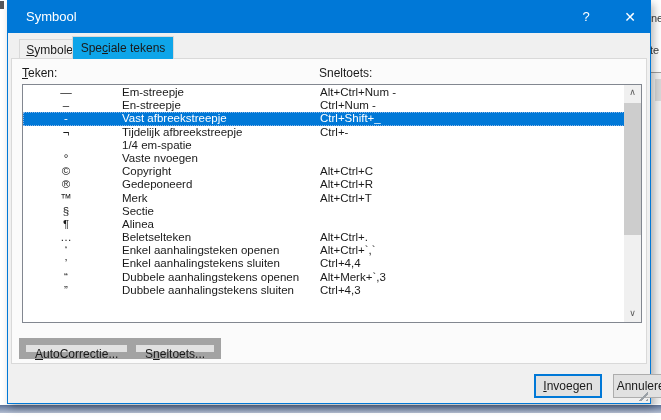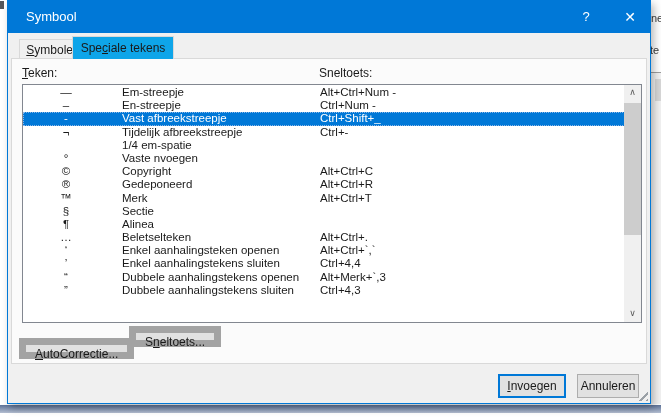--- a/index.html
+++ b/index.html
@@ -58,23 +58,23 @@
           font-size:9px; line-height:15px; color:#5a5a5a; }
   .sbtn-up { top:0; }
   .sbtn-down { bottom:0; }
   .sthumb { position:absolute; left:0; top:18px; width:17px; height:132px; background:#cdcdcd; }
 
   
   .btn { position:absolute; height:21px; background:#e1e1e1; border:7px solid #a3a3a3;
          font-size:12px; color:#1a1a1a; line-height:19px;
          font-family:inherit; padding:0 9px; }
   .btn-auto { left:7px; top:279px; }
-  .btn-snel { left:117px; top:267px; }
+  .btn-snel { left:117px; top:279px; }
   .btn-bottom { position:absolute; top:373px; height:24px; background:#e1e1e1;
-                font-size:12px; color:#1a1a1a; text-align:center; font-family:inherit; }
+                font-size:12px; color:#1a1a1a; text-align:center; font-family:inherit;margin-left:36px; }
   .btn-invoegen { left:490px; width:68px; border:2px solid #0078d7; line-height:20px; }
   .btn-annuleren { left:569px; width:62px; border:1px solid #adadad; line-height:22px; }
   u { text-decoration:underline; }
 
   
   .grip { position:absolute; right:2px; bottom:2px; width:13px; height:13px;
           background:repeating-linear-gradient(135deg, transparent 0 3px, #9aa0a6 3px 4.5px);
           clip-path:polygon(100% 0, 100% 100%, 0 100%); }
 </style>
 </head>

